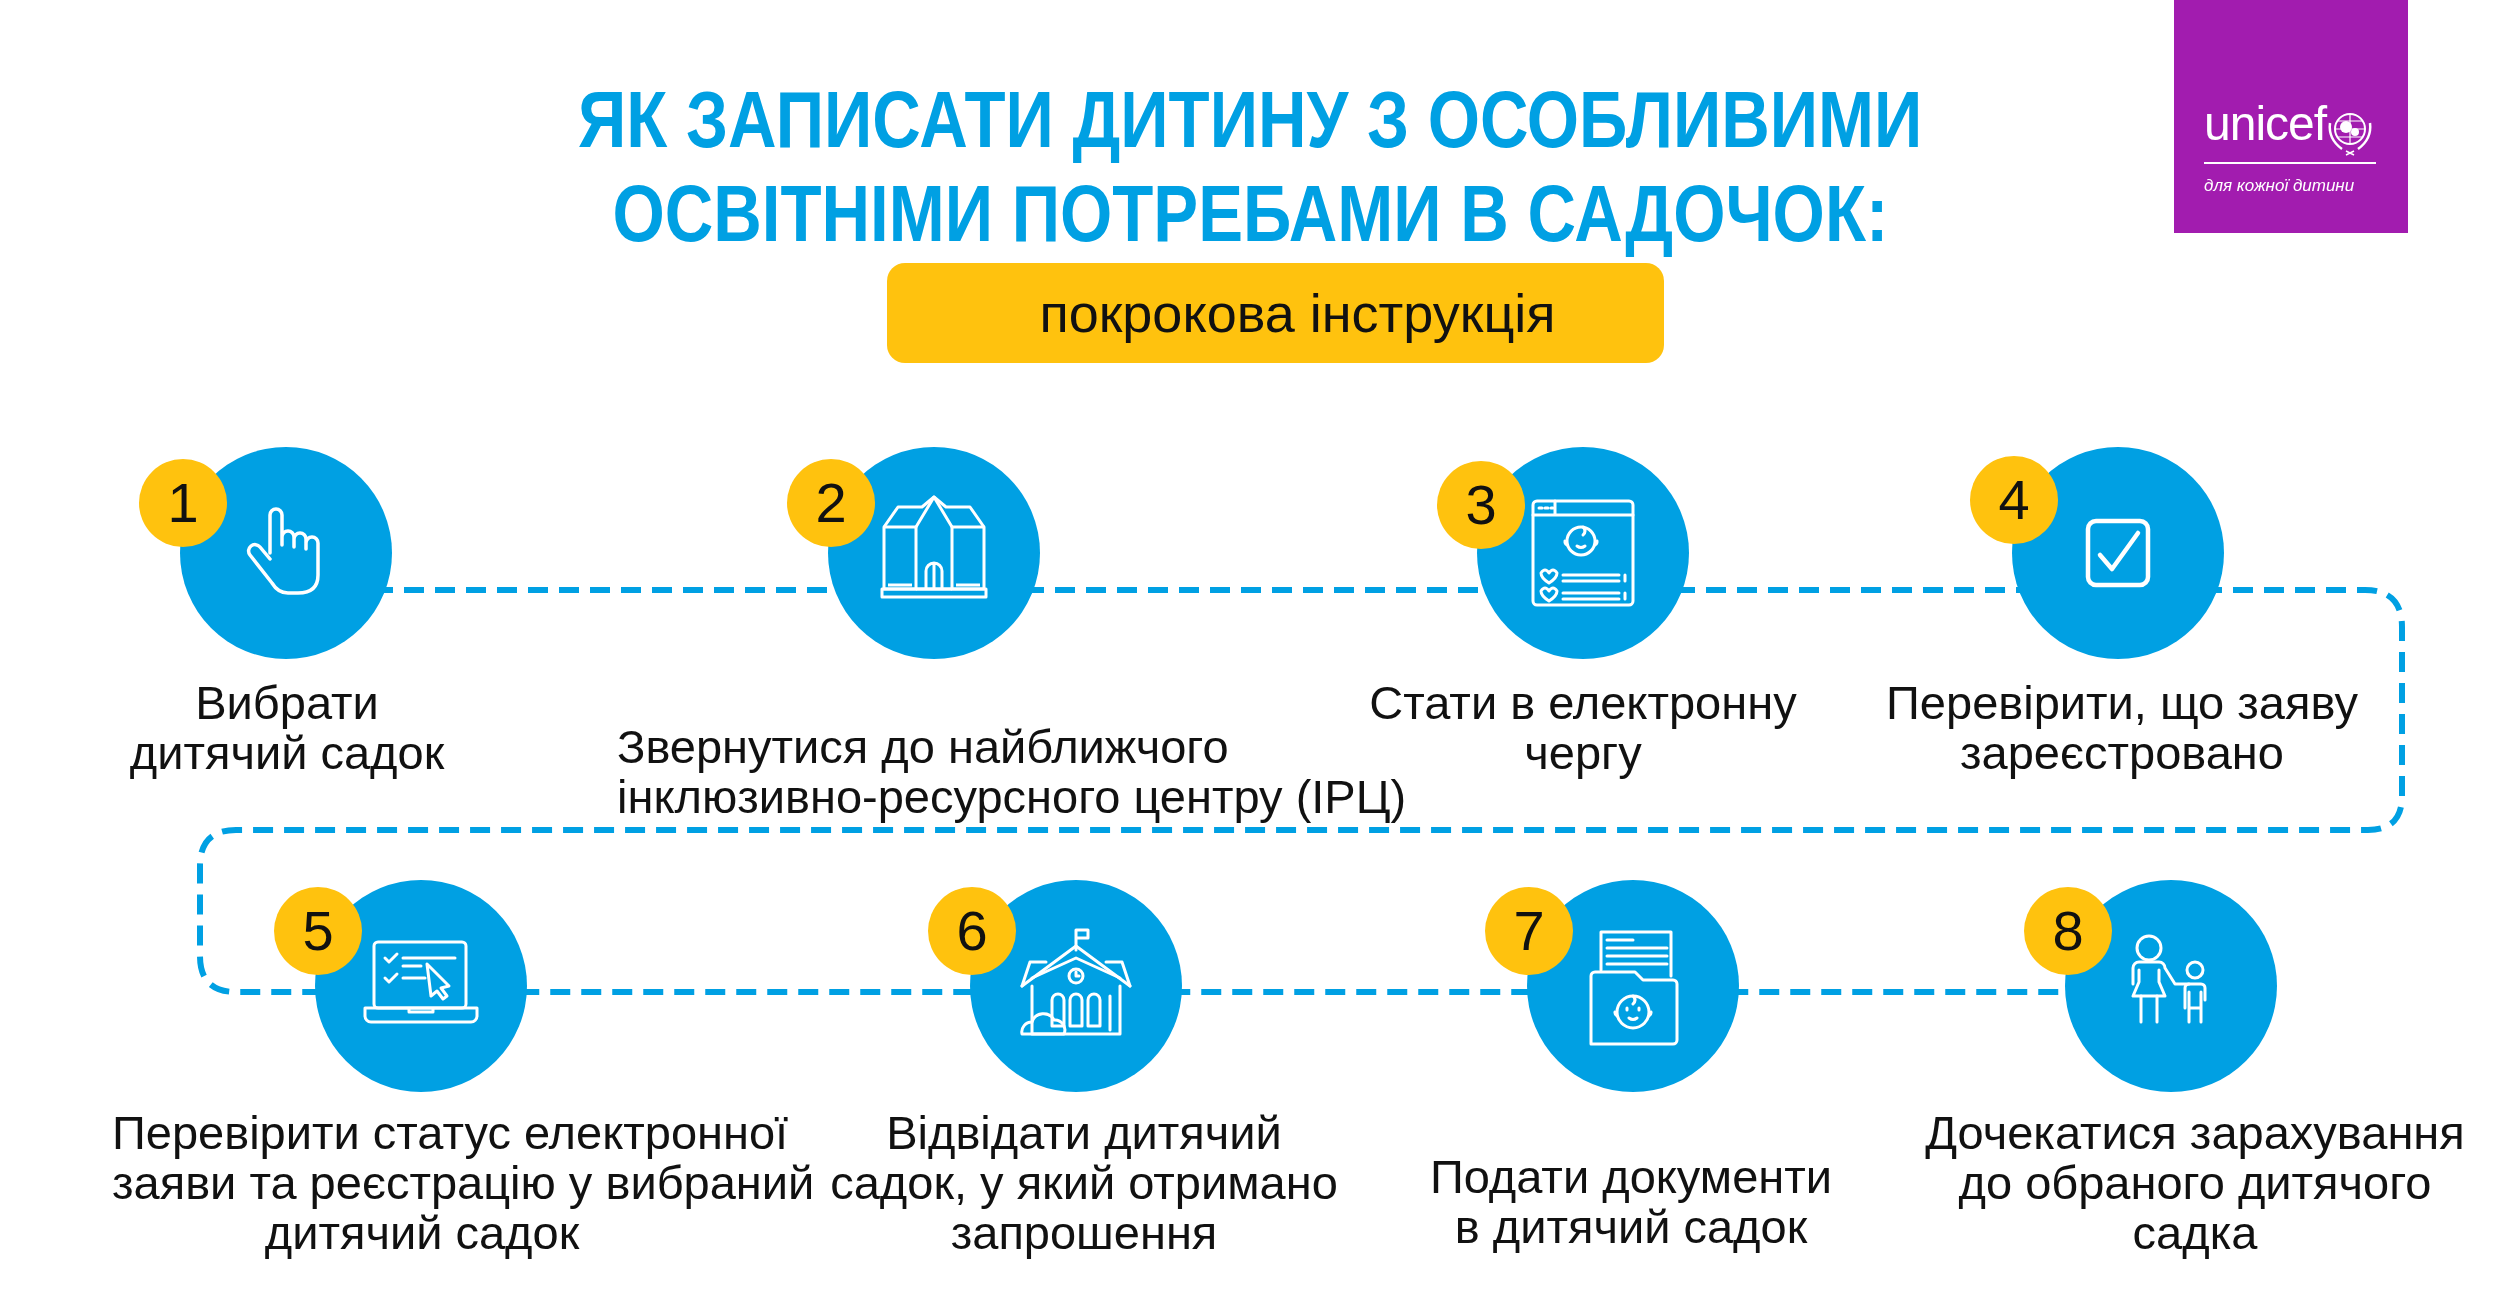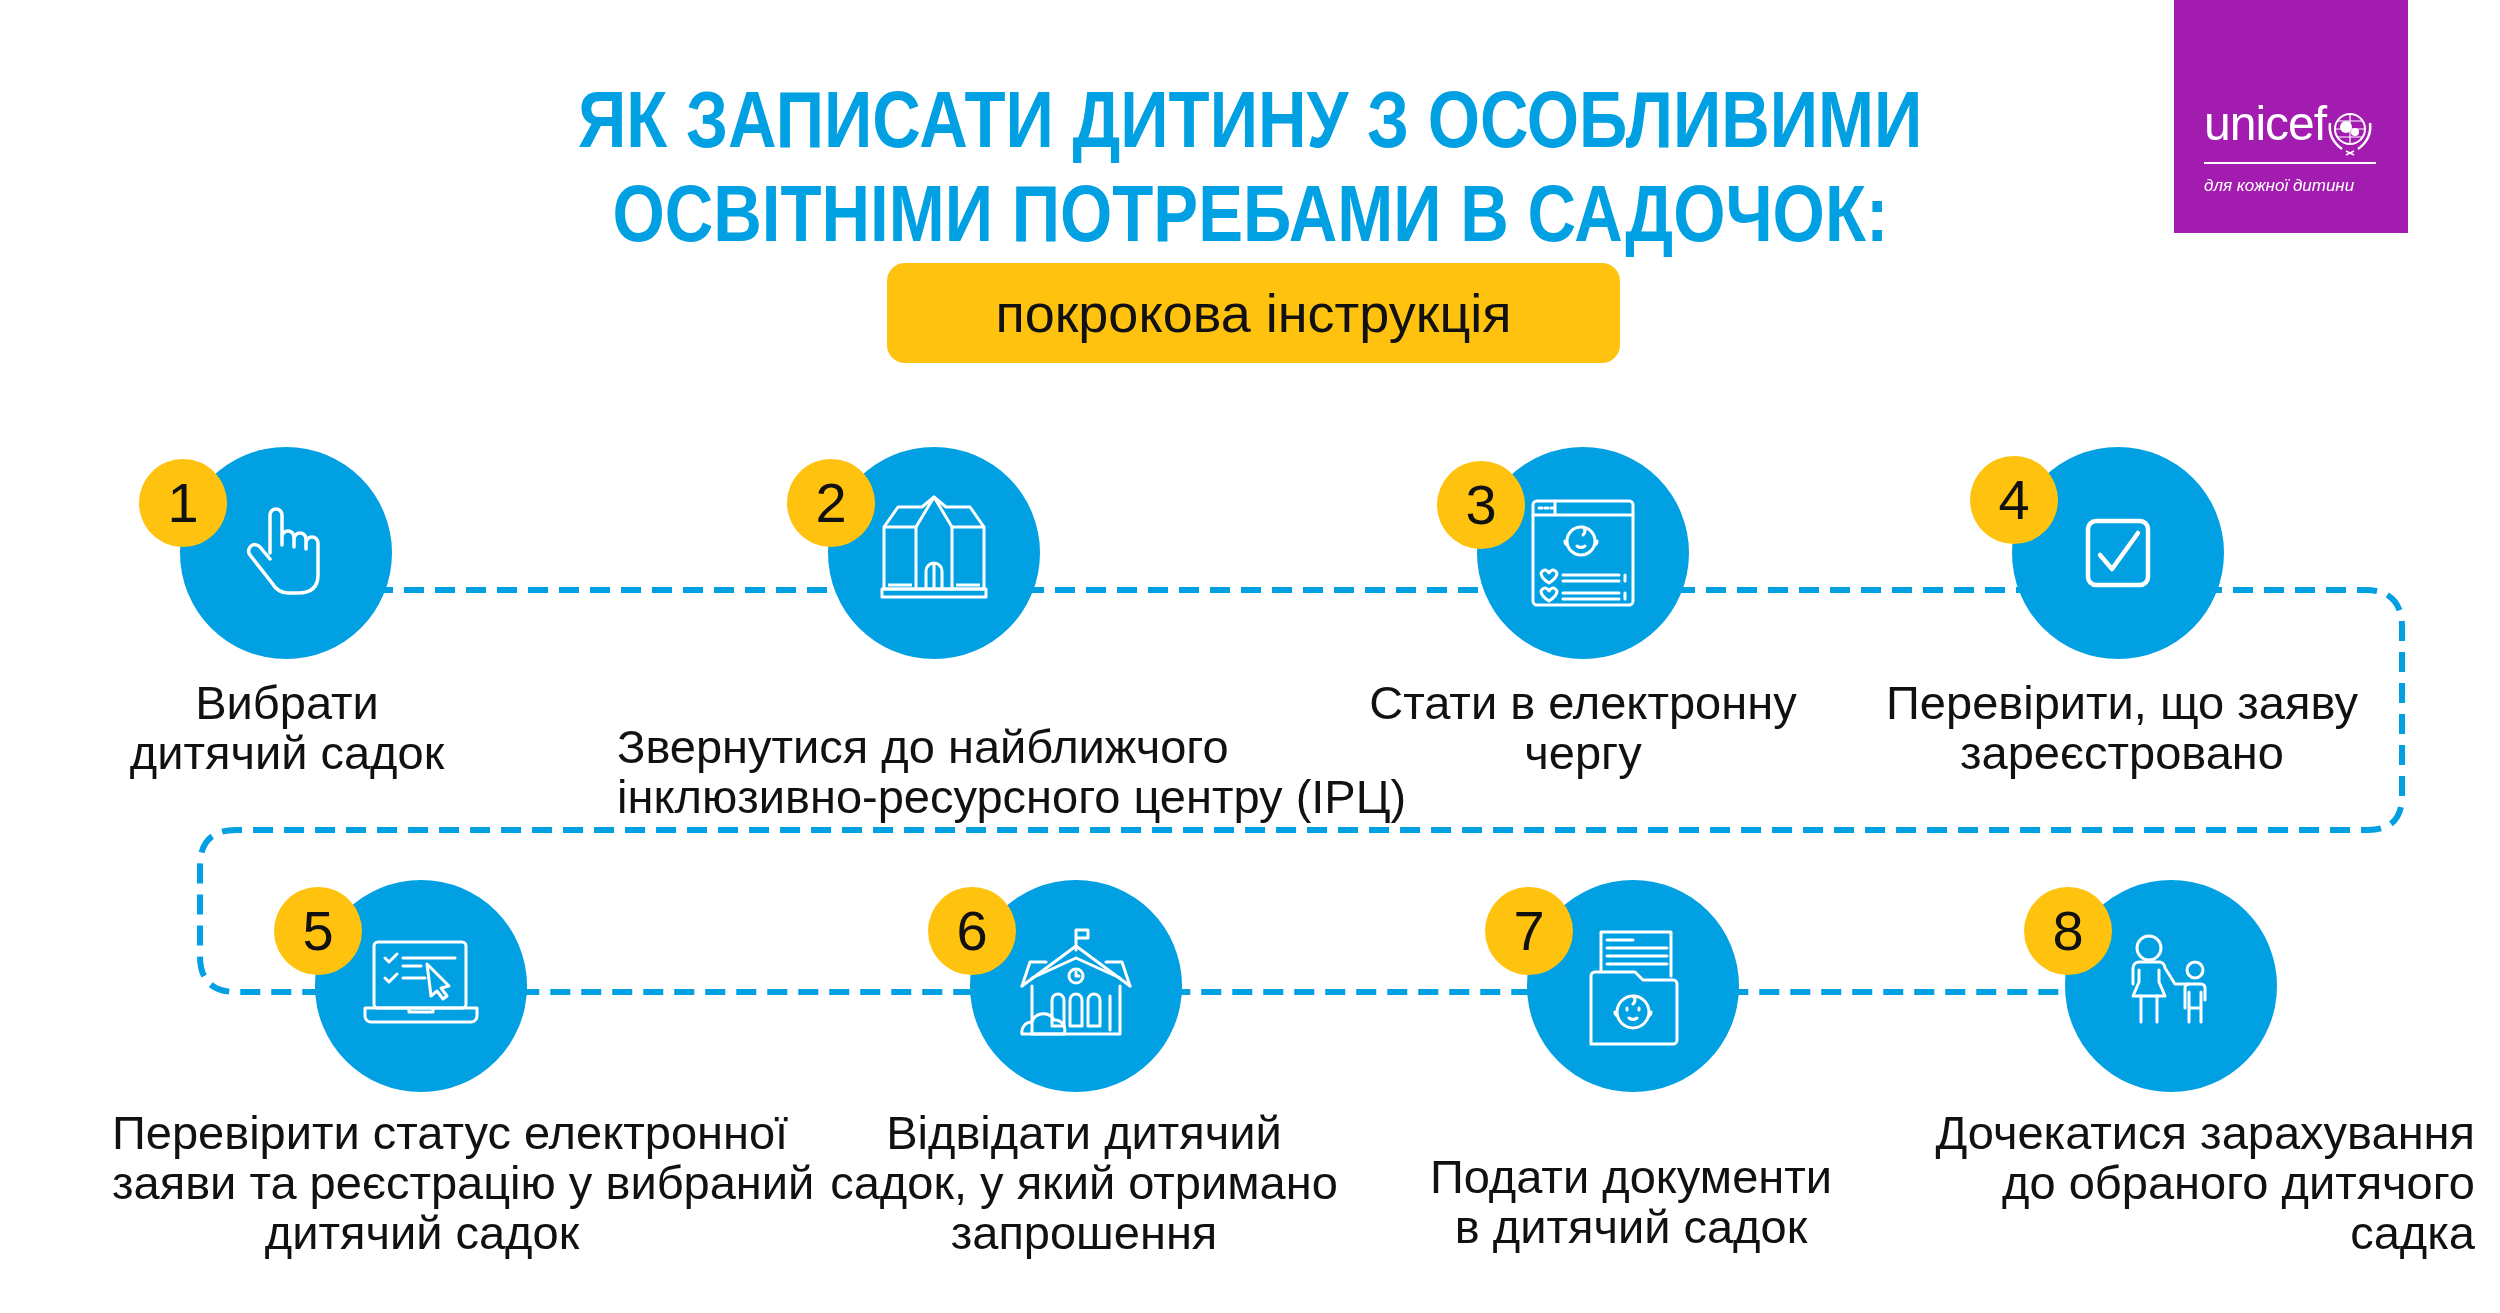--- a/index.html
+++ b/index.html
@@ -6,21 +6,21 @@
   body { width:2500px; height:1313px; position:relative; overflow:hidden; font-family:"Liberation Sans", sans-serif; }
   .logo { position:absolute; left:2174px; top:0; width:234px; height:233px; background:#a21caf; }
   .logo-word { position:absolute; left:30px; top:96px; font-size:48px; color:#fff; letter-spacing:-1px; font-family:"Liberation Sans", sans-serif; }
   .logo-emblem { position:absolute; left:150px; top:105px; width:52px; height:52px; }
   .logo-rule { position:absolute; left:30px; top:162px; width:172px; height:2px; background:#fff; }
   .logo-tag { position:absolute; left:30px; top:176px; font-size:17px; color:#fff; white-space:nowrap;font-style:italic; }
   .title { position:absolute; left:0; width:2500px; text-align:center; color:#00A0E3; font-weight:bold; font-size:80px; line-height:1; white-space:nowrap; transform-origin:center; }
   .title.l1 { top:80px; }
   .title.l2 { top:174px; }
   .title span { display:inline-block; transform:scaleX(0.84); }
-  .pill { position:absolute; left:887px; top:263px; width:733px; height:100px; background:#FFC20E; border-radius:18px; display:flex; align-items:center; justify-content:center; }
+  .pill { position:absolute; left:887px; top:263px; width:733px; height:100px; background:#FFC20E; border-radius:18px; display:flex; align-items:center; justify-content:center;padding-left:44px; }
   .pill span { font-size:54px; color:#111; }
   .path { position:absolute; left:0; top:0; }
   .circle { position:absolute; width:212px; height:212px; border-radius:50%; background:#00A0E3; }
   .circle svg { position:absolute; left:46px; top:46px; width:120px; height:120px; }
   .badge { position:absolute; width:88px; height:88px; border-radius:50%; background:#FFC20E; display:flex; align-items:center; justify-content:center; }
   .badge span { font-size:56px; color:#111; line-height:1; }
   .label { position:absolute; width:560px; text-align:center; font-size:47px; line-height:50px; color:#111; }
   .label span { display:block; white-space:nowrap; }
 </style>
 </head>
@@ -178,17 +178,17 @@
     <path d="M22 58 V42 a6 6 0 0 1 6 -6 H48 a6 6 0 0 1 6 6 L64 58 H78"></path>
     <path d="M28 44 V56 L22 70 H54 L48 56 V44"></path>
     <path d="M30 70 V96 M46 70 V96"></path>
     <circle cx="84" cy="44" r="8"></circle>
     <path d="M74 82 V62 a4 4 0 0 1 4 -4 H90 a4 4 0 0 1 4 4 V74 M78 66 V96 M90 66 V96 M78 82 H90"></path>
   </svg>
 </div>
 <div class="badge" style="left:2024px;top:887px;">
     <span>8</span>
   </div>
-<div class="label" style="left:1915px;top:1108px;text-align:right;">
+<div class="label" style="left:1915px;top:1108px;">
   <span>Дочекатися зарахування</span>
   <span>до обраного дитячого</span>
   <span>садка</span>
 </div>
 
 </body></html>

